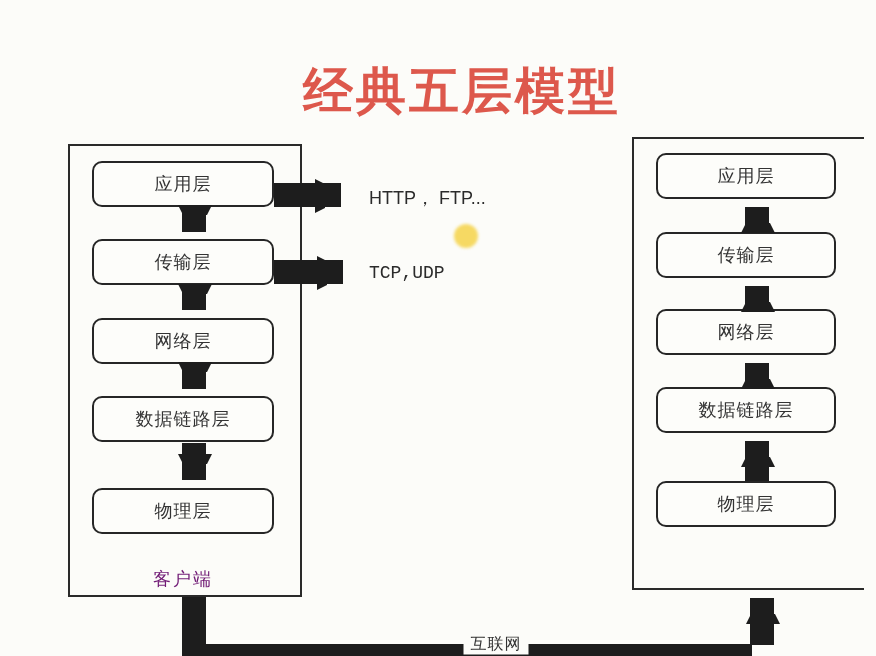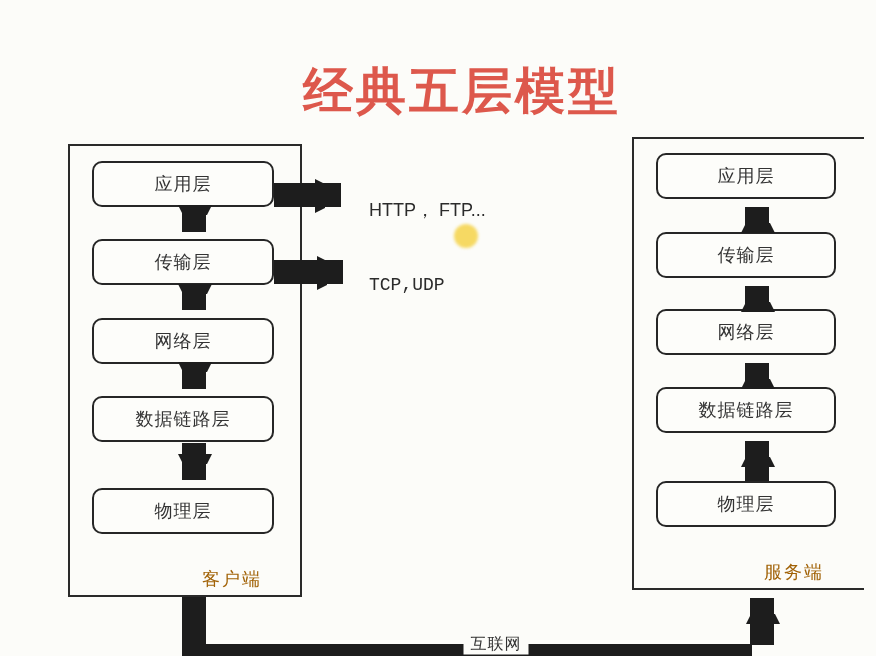--- a/index.html
+++ b/index.html
@@ -41,23 +41,23 @@
     display: flex;
     align-items: center;
     justify-content: center;
     font-size: 18px;
     color: #333333;
     letter-spacing: 1px;
   }
   .caption {
     position: absolute;
     width: 182px;
-    text-align: right;
+    text-align: center;
     font-size: 18px;
-    color: #a16207;
+    color: #701a75;
     letter-spacing: 2px;
   }
   
   .varrow { position: absolute; width: 10px; }
   .varrow .shaft { position: absolute; left: 4px; width: 2px; background: #1d1d1d; }
   .varrow.down .shaft { top: 0; bottom: 8px; }
   .varrow.up .shaft { bottom: 0; top: 8px; }
   .varrow .head { position: absolute; left: 0; width: 0; height: 0; }
   .varrow.down .head {
     bottom: 0;
@@ -78,21 +78,20 @@
     position: absolute; right: 0; top: 0; width: 0; height: 0;
     border-top: 5px solid transparent;
     border-bottom: 5px solid transparent;
     border-left: 10px solid #1d1d1d;
   }
   .annotation {
     position: absolute;
     font-size: 18px;
     color: #2b2b2b;
     white-space: nowrap;
-    margin-top: 12px;
   }
   .link-line { position: absolute; background: #1d1d1d; }
   .link-label {
     position: absolute;
     left: 472px;
     top: 620px;
     transform: translate(-50%, -50%);
     background: #fcfcf9;
     padding: 0 7px;
     font-size: 16px;
@@ -158,21 +157,20 @@
   <div class="annotation" style="left:333px; top:227px;font-family:Liberation Mono, monospace;">TCP,UDP</div>
 
   <div class="bigbox server"></div>
 
   <div class="layerbox" style="left:632px; top:129px; width:180px;">应用层</div>
   <div class="layerbox" style="left:632px; top:208px; width:180px;">传输层</div>
   <div class="layerbox" style="left:632px; top:285px; width:180px;">网络层</div>
   <div class="layerbox" style="left:632px; top:363px; width:180px;">数据链路层</div>
   <div class="layerbox" style="left:632px; top:457px; width:180px;">物理层</div>
 
-  <div class="caption" style="left:632px; top:524px; width:180px;">服务端</div>
 
   <div class="varrow up" style="left:717px; top:175px; height:33px;">
       <div class="shaft"></div>
       <div class="head"></div>
     </div>
   <div class="varrow up" style="left:717px; top:254px; height:31px;">
       <div class="shaft"></div>
       <div class="head"></div>
     </div>
   <div class="varrow up" style="left:717px; top:331px; height:32px;">

